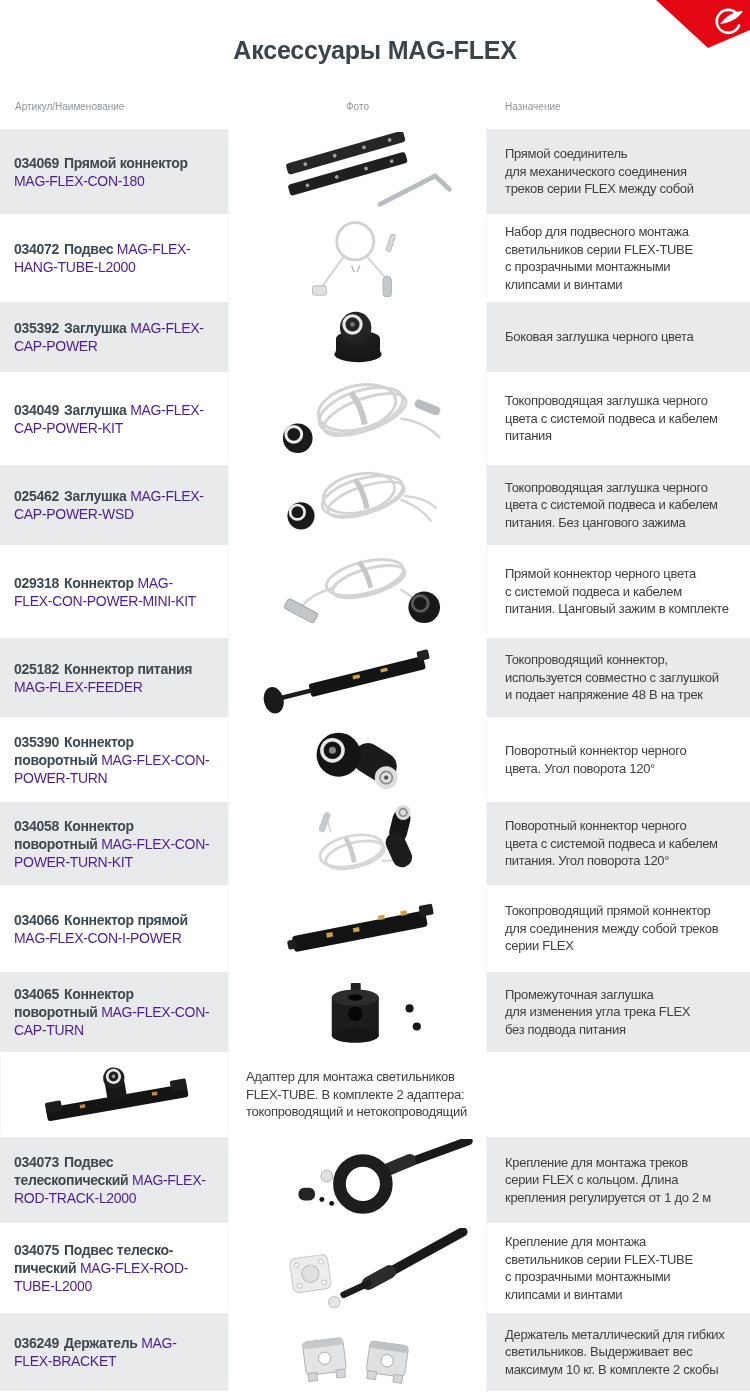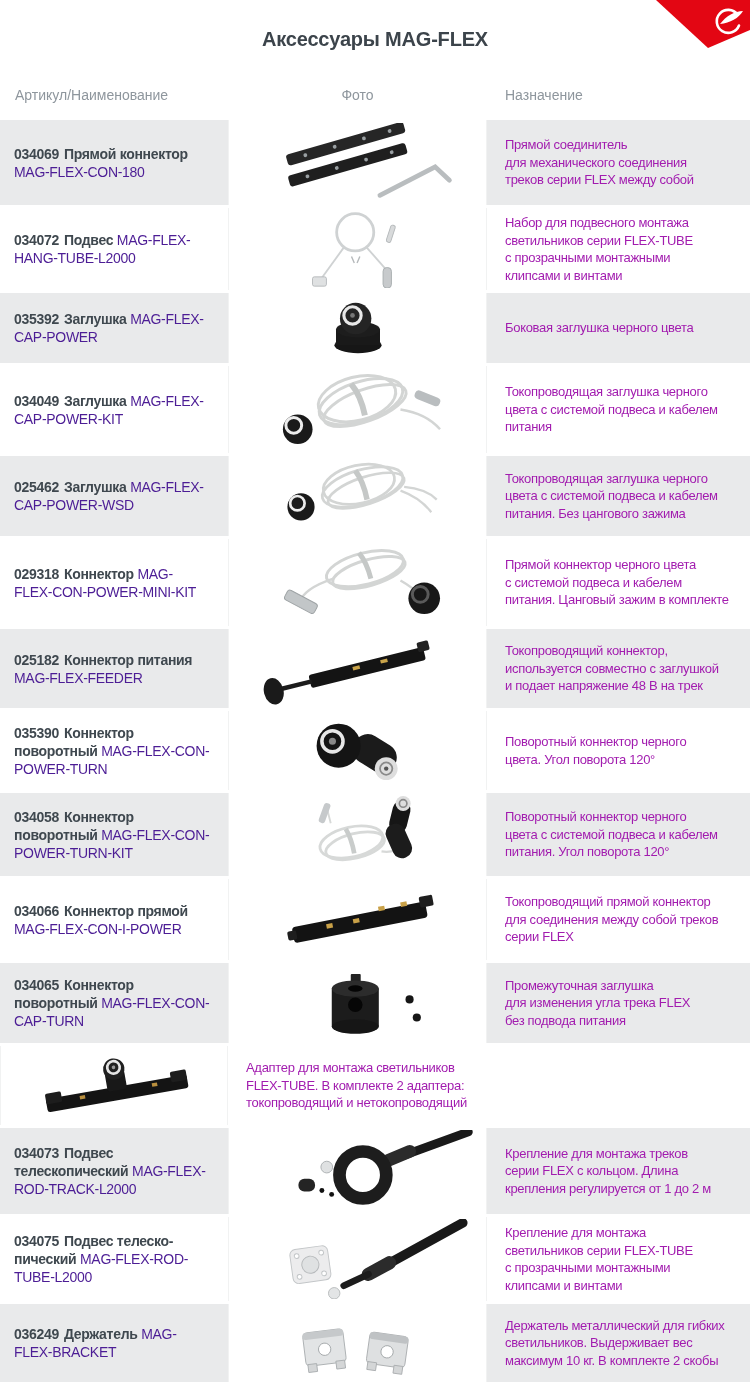--- a/index.html
+++ b/index.html
@@ -1,40 +1,40 @@
 <!DOCTYPE html>
 <html><head>
 <meta charset="utf-8">
 <style>
   html,body{margin:0;padding:0;background:#fff;}
   body{font-family:"Liberation Sans",sans-serif;color:#434c53;}
   .page{position:relative;width:750px;height:1400px;background:#fff;overflow:hidden;}
   .logo{position:absolute;top:0;right:0;display:block;}
-  .title{margin:28px 0 0;text-align:center;font-size:20px;font-weight:700;
+  .title{margin:36px 0 0;text-align:center;font-size:25px;font-weight:700;
          letter-spacing:-0.2px;color:#3c444b;}
   .cols{display:grid;grid-template-columns:228px 259px 263px;margin-top:36px;}
-  .cols .c{font-size:14px;color:#8e969d;}
+  .cols .c{font-size:10px;color:#8e969d;}
   .c-art{padding-left:15px;}
   .c-photo{text-align:center;}
   .c-purp{padding-left:18px;}
   .table{margin-top:17px;}
   .row{display:grid;grid-template-columns:228px 259px 263px;margin-bottom:3px;}
   .cell{display:flex;align-items:center;box-sizing:border-box;}
   .row.gray .left,.row.gray .right{background:#e9eaeb;}
   .left{padding:6px 18px 6px 14px;}
   .mid{justify-content:center;background:#fff;
        border-left:1px solid #f1f2f2;border-right:1px solid #f1f2f2;}
   .mid svg{display:block;max-height:calc(100% - 4px);}
   .right{padding:6px 8px 6px 18px;}
   .name{margin:0;font-size:14px;line-height:18px;letter-spacing:-0.3px;color:#3f484f;}
   .name b{font-weight:700;}
   .name .art{margin-right:5px;}
   .name .code{font-weight:400;color:#4c1d95;text-align:center;}
   .desc{margin:0;font-size:13px;line-height:17.5px;letter-spacing:-0.3px;
-        color:#a21caf;white-space:pre-line;}
+        color:#404040;white-space:pre-line;}
   .logo polygon{fill:#e30613;}
 </style>
 </head>
 <body>
 
 <div class="page">
 
   <svg class="logo" width="96" height="48" viewBox="0 0 96 48">
     <polygon points="2,0 96,0 96,30 54,48"></polygon>
     <path d="M83.5,14.5 A11.5,11.5 0 1,0 85,25.5" fill="none" stroke="#fff" stroke-width="2.6" stroke-linecap="round"></path>

